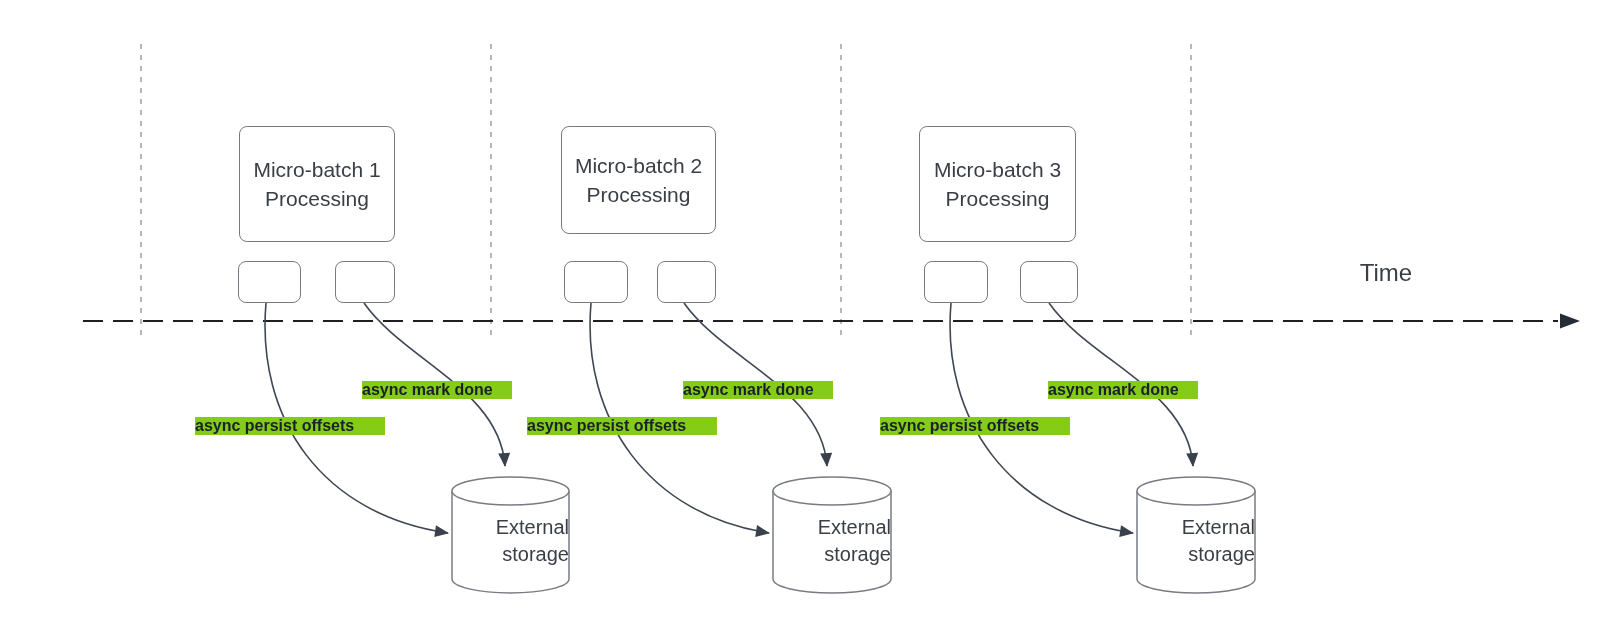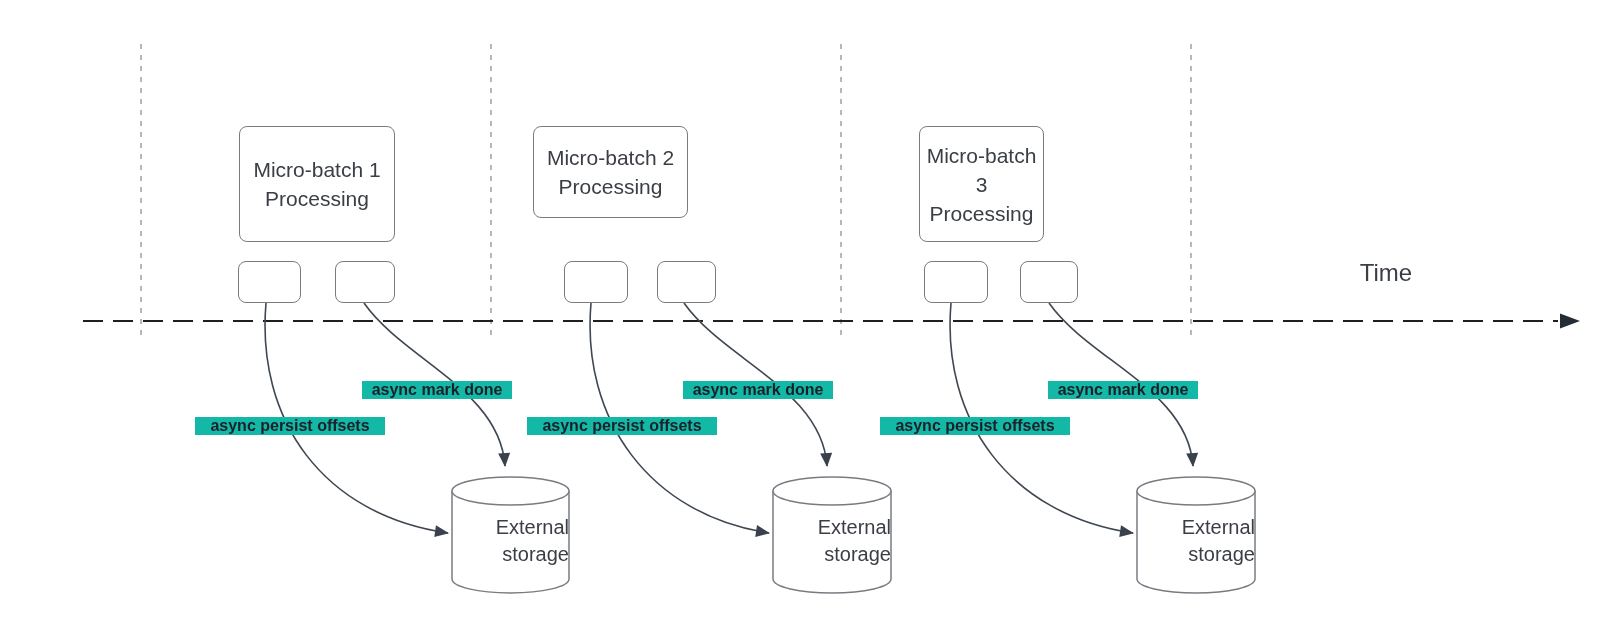--- a/index.html
+++ b/index.html
@@ -33,22 +33,21 @@
     line-height: 29px;
     color: #3a3e45;
     white-space: pre-line;
   }
   .edge-label {
     position: absolute;
     z-index: 3;
     font-size: 16px;
     font-weight: 700;
     color: #1b202a;
-    background: #14b8a6;
-    text-align: center;
+    background: #84cc16;
     line-height: 18px;
   }
   .storage-label {
     position: absolute;
     z-index: 3;
     text-align: right;
     font-size: 20px;
     line-height: 27px;
     color: #3a3e45;
     white-space: pre-line;
@@ -105,30 +104,30 @@
 
   <div class="node process-box" style="left:239px; top:126px; width:156px; height:116px;">Micro-batch 1
 Processing</div>
   <div class="node" style="left:238px; top:261px; width:63px; height:42px;"></div>
   <div class="node" style="left:335px; top:261px; width:60px; height:42px;"></div>
   <div class="edge-label" style="left:195px; top:417px; width:190px;">async persist offsets</div>
   <div class="edge-label" style="left:362px; top:381px; width:150px;">async mark done</div>
   <div class="storage-label" style="left:452px; top:514px; width:117px;">External
 storage</div>
 
-  <div class="node process-box" style="left:533px; top:126px; width:155px; height:92px;">Micro-batch 2
+  <div class="node process-box" style="left:561px; top:126px; width:155px; height:108px;">Micro-batch 2
 Processing</div>
   <div class="node" style="left:564px; top:261px; width:64px; height:42px;"></div>
   <div class="node" style="left:657px; top:261px; width:59px; height:42px;"></div>
   <div class="edge-label" style="left:527px; top:417px; width:190px;">async persist offsets</div>
   <div class="edge-label" style="left:683px; top:381px; width:150px;">async mark done</div>
   <div class="storage-label" style="left:773px; top:514px; width:118px;">External
 storage</div>
 
-  <div class="node process-box" style="left:919px; top:126px; width:125px; height:116px;">Micro-batch 3
+  <div class="node process-box" style="left:919px; top:126px; width:157px; height:116px;">Micro-batch 3
 Processing</div>
   <div class="node" style="left:924px; top:261px; width:64px; height:42px;"></div>
   <div class="node" style="left:1020px; top:261px; width:58px; height:42px;"></div>
   <div class="edge-label" style="left:880px; top:417px; width:190px;">async persist offsets</div>
   <div class="edge-label" style="left:1048px; top:381px; width:150px;">async mark done</div>
   <div class="storage-label" style="left:1137px; top:514px; width:118px;">External
 storage</div>
 
   <div class="time-label" style="left:1346px; top:259px; width:80px;">Time</div>
 

